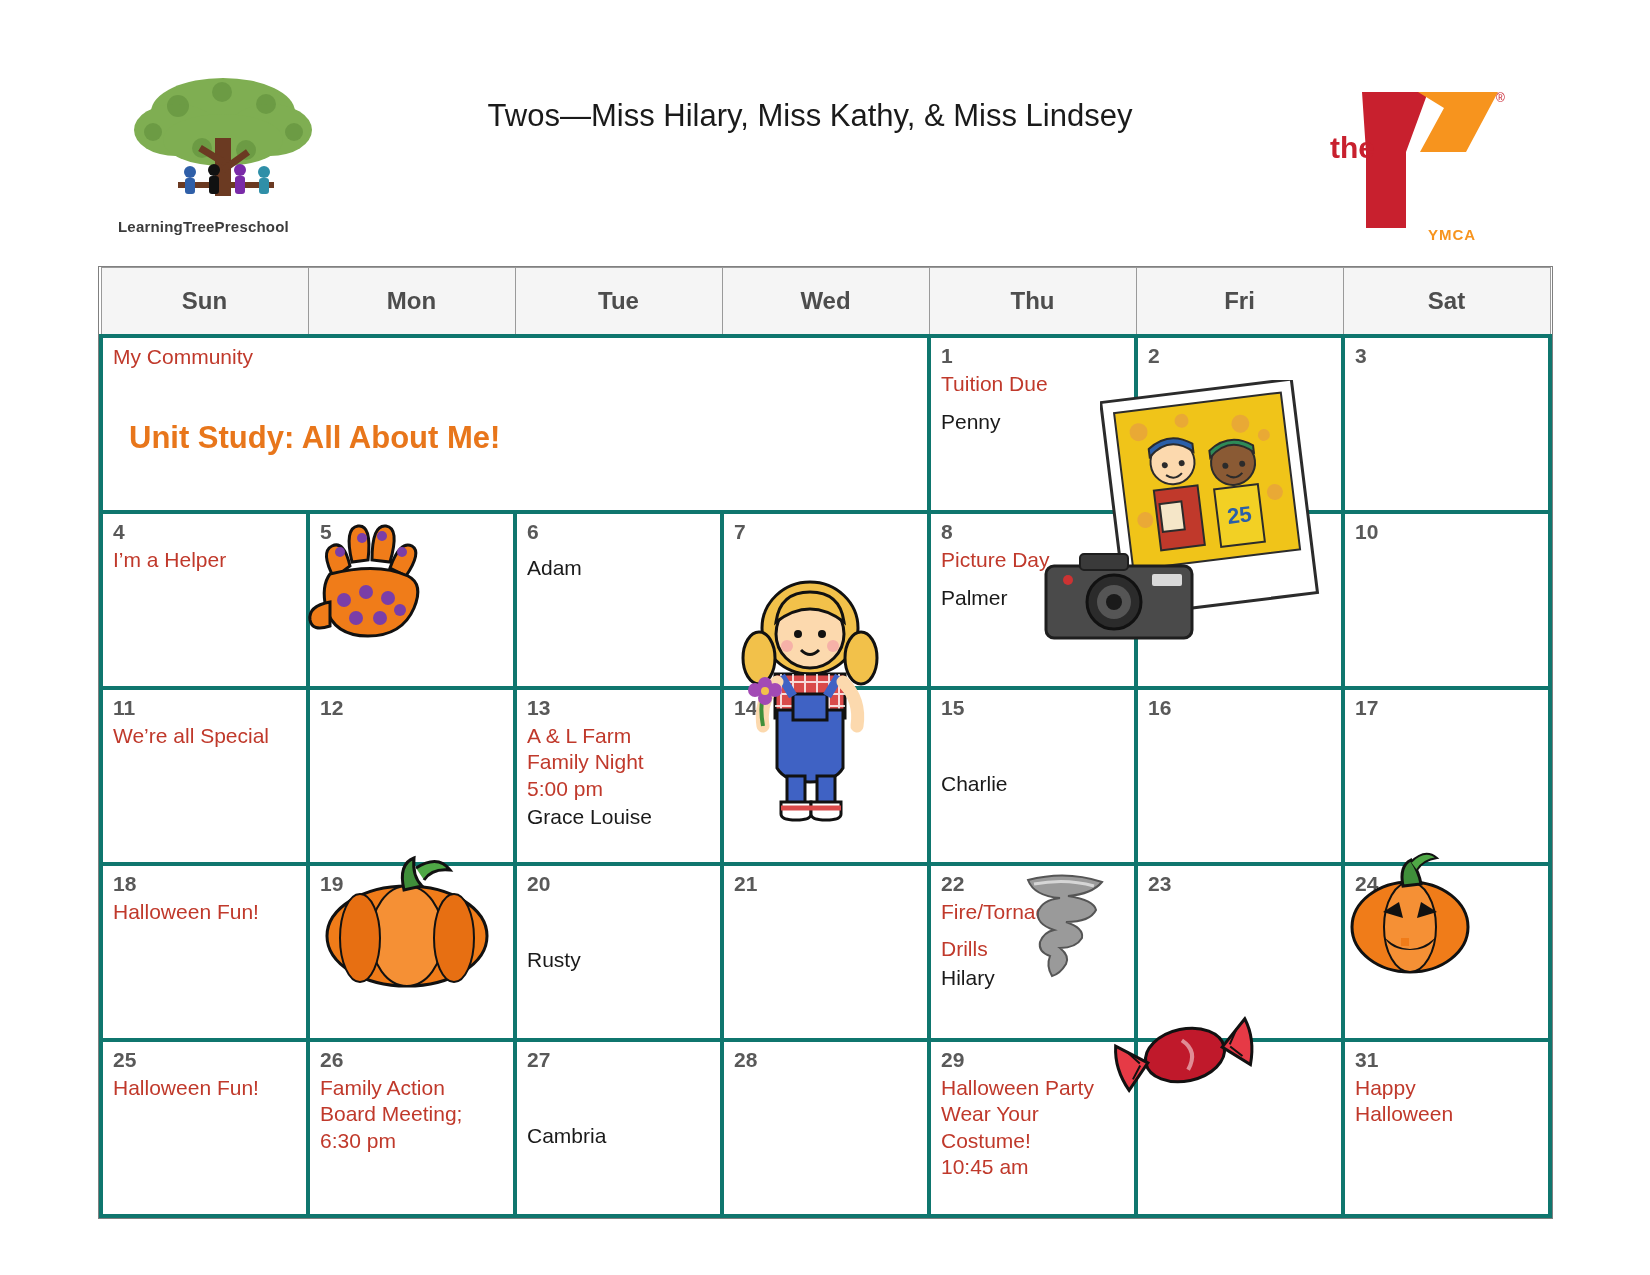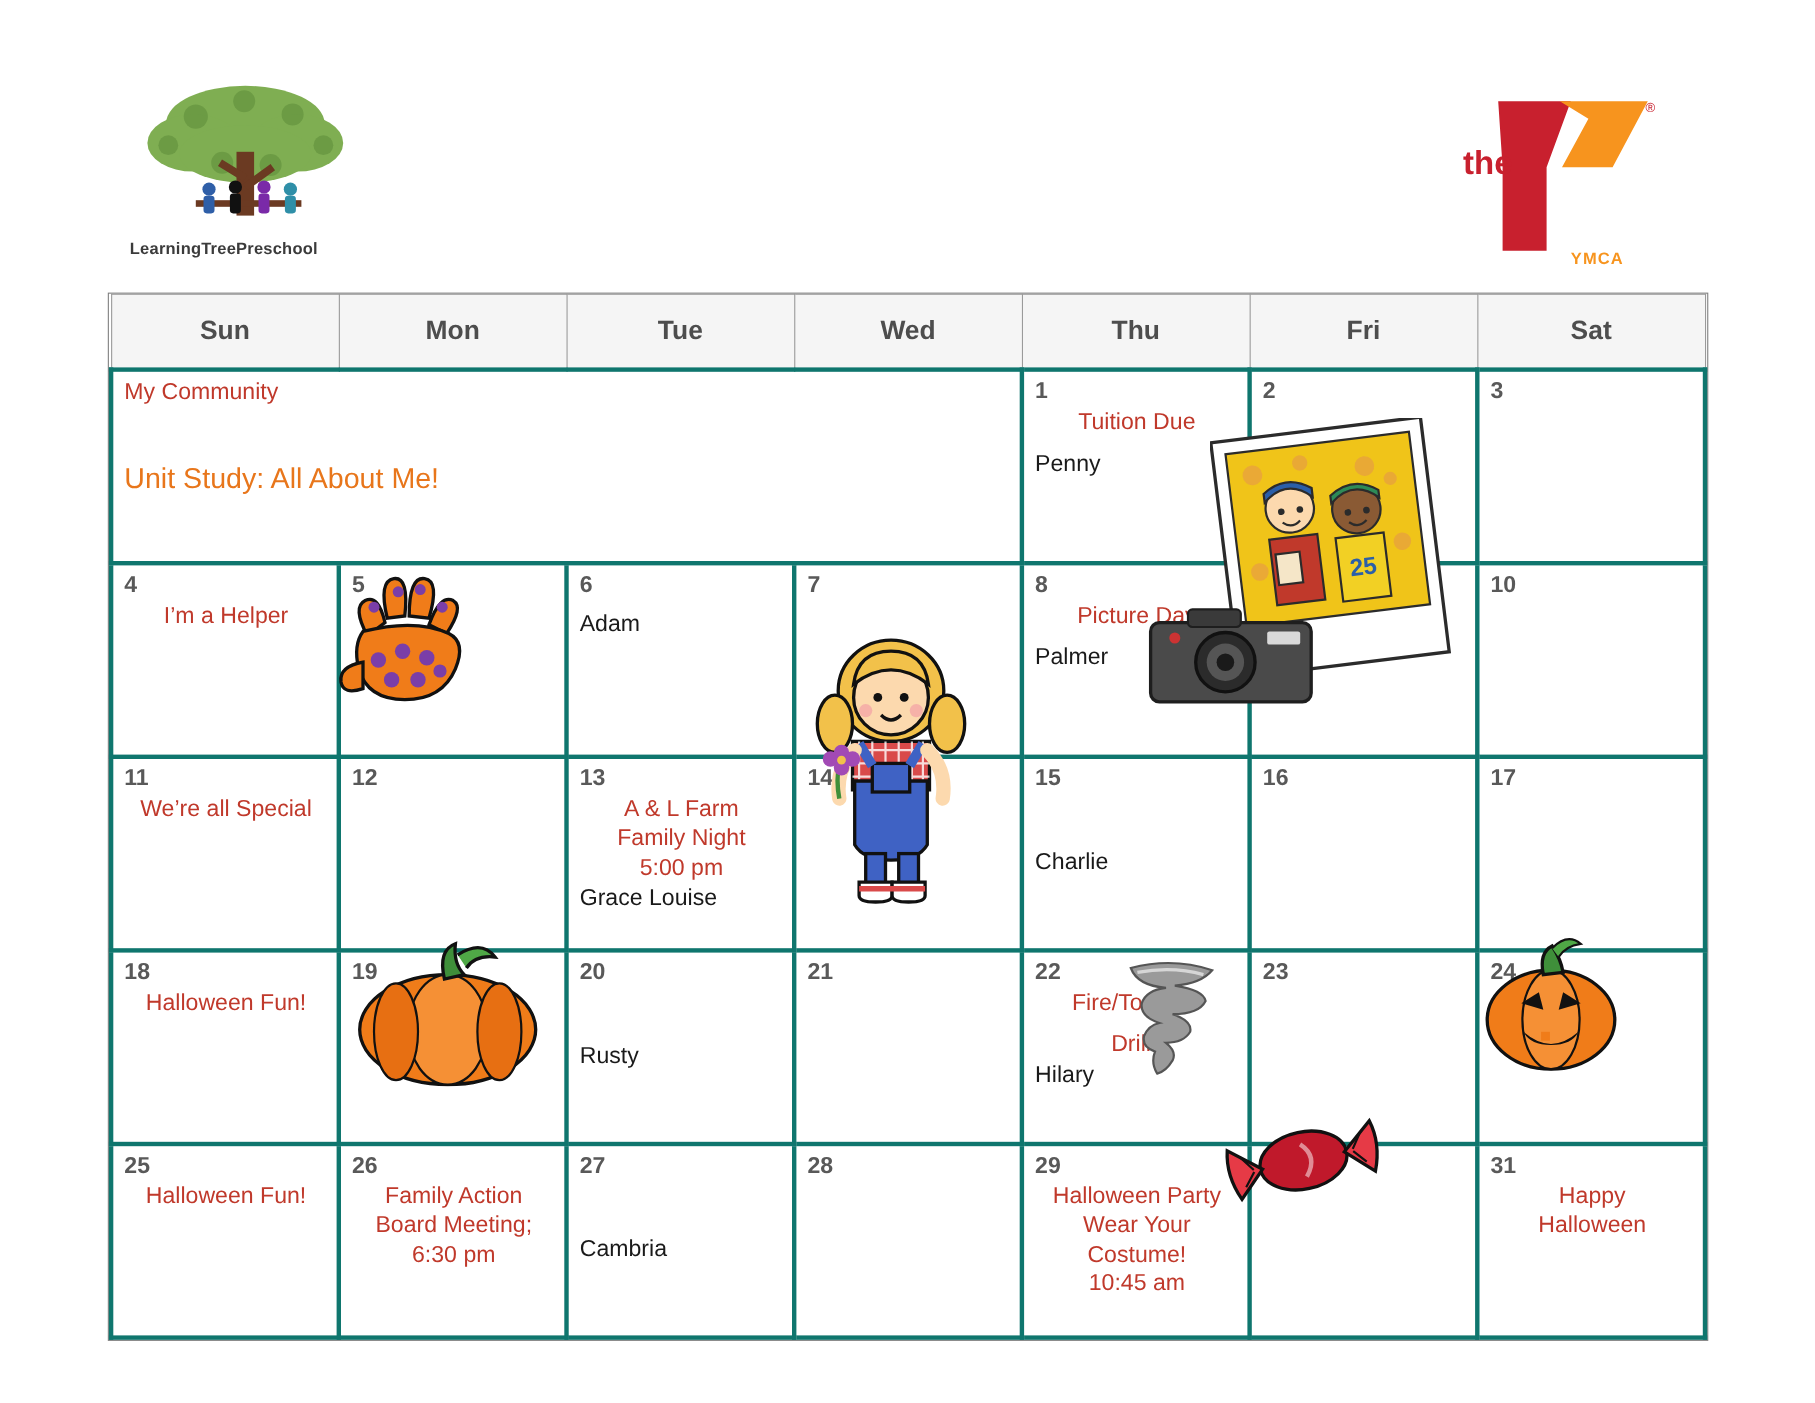--- a/index.html
+++ b/index.html
@@ -97,44 +97,43 @@
     font-size: 21px;
     color: #595959;
     font-weight: bold;
     line-height: 1.1;
   }
   .ev-red {
     font-size: 21px;
     color: #c0392b;
     line-height: 1.25;
     margin-top: 2px;
-    text-align: center;
   }
   .ev-red.first { margin-top: 4px; }
   .ev-black {
     font-size: 21px;
     color: #1a1a1a;
     line-height: 1.25;
     margin-top: 12px;
   }
   .banner-cell {
     position: relative;
   }
   .banner-top {
     font-size: 21px;
     color: #c0392b;
     line-height: 1.2;
   }
   .banner-unit {
     position: absolute;
-    left: 10px;
+    left: 26px;
     top: 82px;
     width: 1000px;
-    font-size: 26px;
-    font-weight: normal;
+    font-size: 31px;
+    font-weight: bold;
     color: #e8761b;
     white-space: nowrap;
   }
 
   
   .art {
     position: absolute;
     pointer-events: none;
   }
   .art-photo { left: 1100px; top: 380px; width: 220px; height: 250px; }
@@ -185,20 +184,21 @@
       </g>
       <g fill="#2f8fa8">
         <circle cx="146" cy="102" r="6"></circle>
           <rect x="141" y="108" width="10" height="16" rx="3"></rect>
       </g>
     </svg>
     <div class="logo-caption">LearningTreePreschool</div>
   </div>
 
   <div class="title-block">
+    <div class="cal-subtitle">Twos—Miss Hilary, Miss Kathy, &amp; Miss Lindsey</div>
   </div>
 
   <div class="logo-right">
     <svg width="190" height="170" viewBox="0 0 190 170">
       <path d="M42 14 H108 L86 74 L86 150 L46 150 L46 74 Z" fill="#c8202e"></path>
       <path d="M98 14 H178 L146 74 L100 74 L124 30 Z" fill="#f7941e"></path>
       <text x="10" y="80" font-family="Liberation Sans, sans-serif" font-size="30" font-weight="bold" fill="#c8202e">the</text>
       <text x="108" y="162" font-family="Liberation Sans, sans-serif" font-size="15" font-weight="bold" fill="#f7941e" letter-spacing="1">YMCA</text>
       <text x="176" y="24" font-family="Liberation Sans, sans-serif" font-size="12" fill="#c8202e">®</text>
     </svg>

